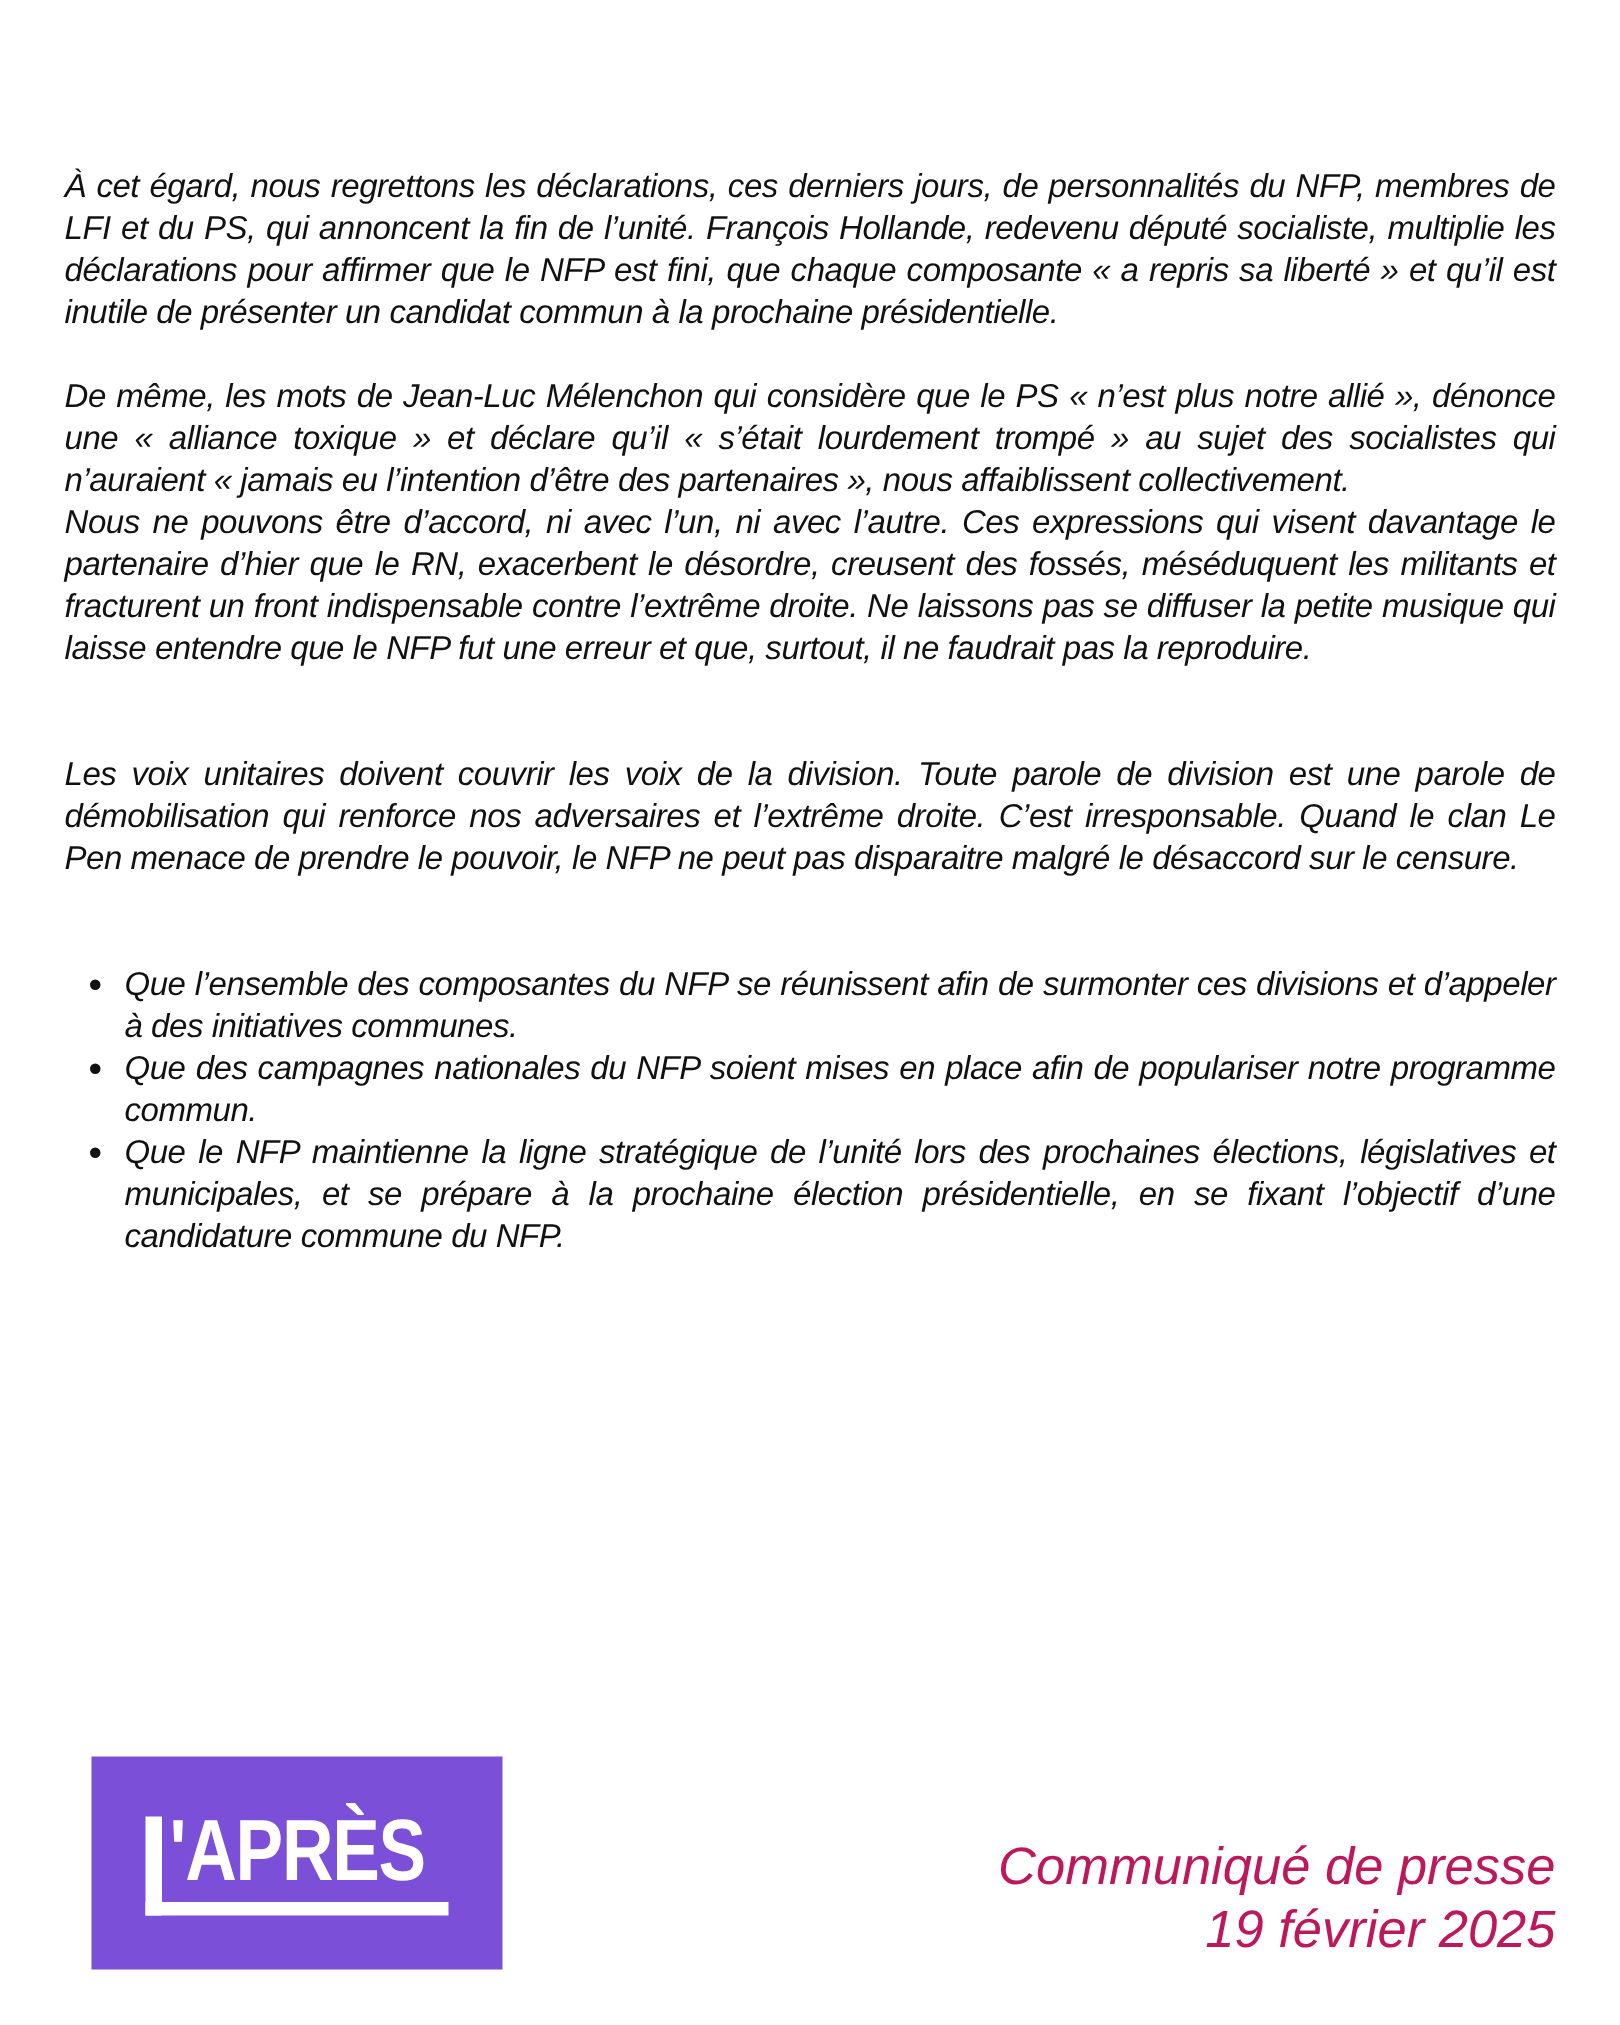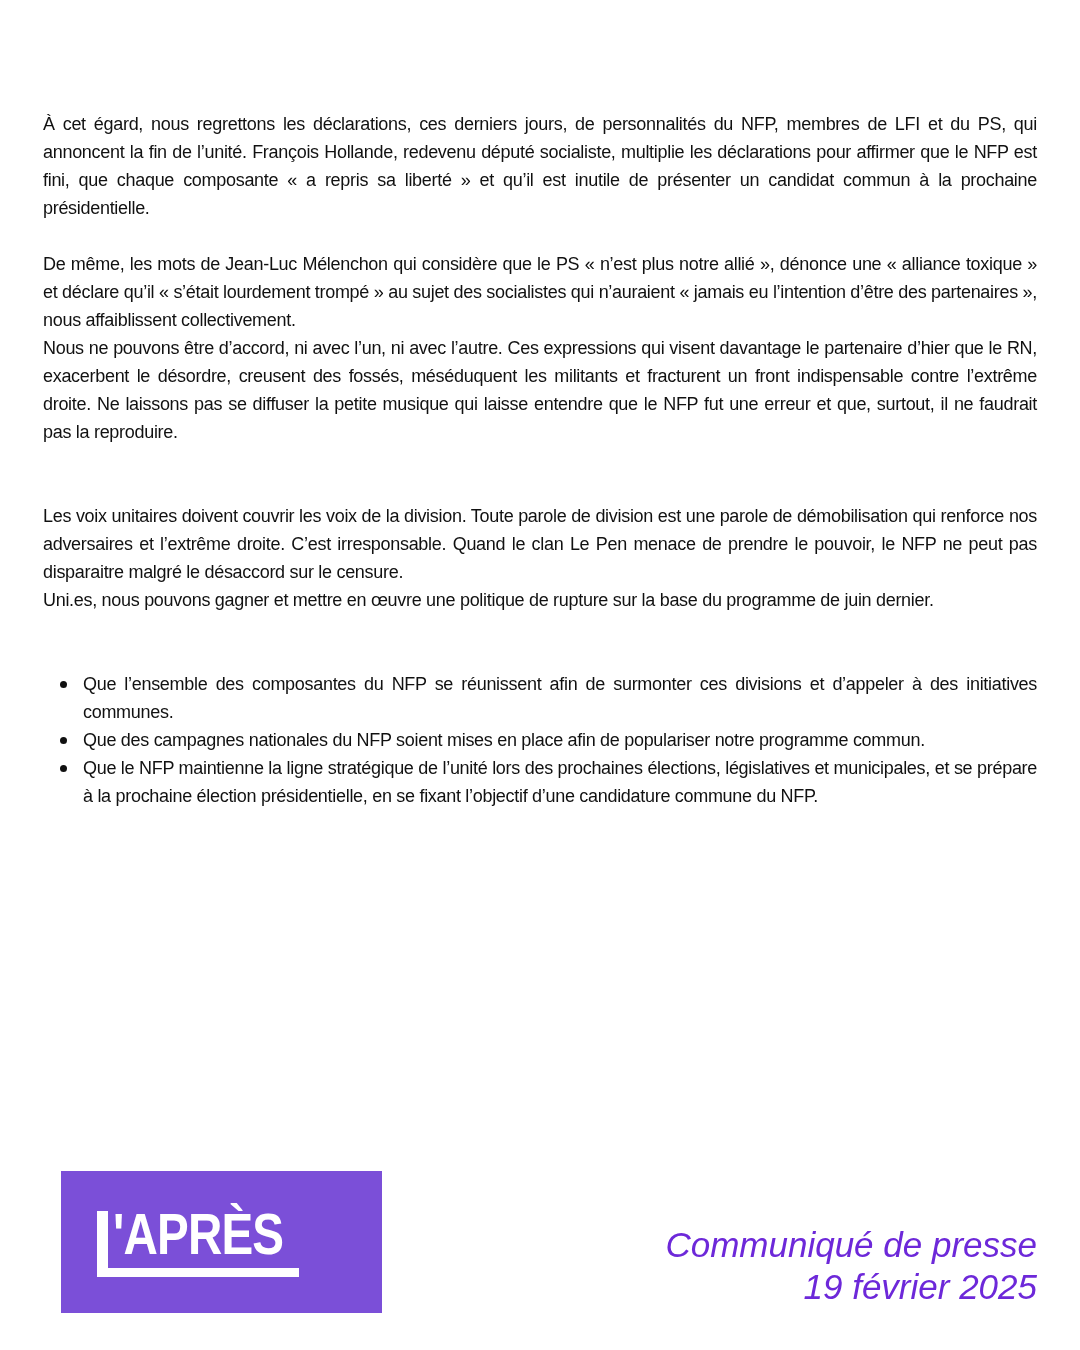--- a/index.html
+++ b/index.html
@@ -2,61 +2,60 @@
 <html><head>
   <meta charset="utf-8">
   <style>
     html, body { margin: 0; padding: 0; }
     body {
       width: 1080px; height: 1350px; background: #ffffff; position: relative; overflow: hidden;
       font-family: "Liberation Sans", sans-serif; color: #111111;
     }
     .content {
       position: absolute; left: 43px; top: 110px; width: 994px;
-      font-size: 18px; line-height: 28px; letter-spacing: -0.3px;
+      font-size: 22px; line-height: 28px; letter-spacing: -0.3px; font-style: italic;
     }
     .content p { margin: 0; text-align: justify; }
     .gap1 { height: 28px; }
     .gap2 { height: 56px; }
     .bold { font-weight: bold; }
     ul.demands { margin: 0; padding: 0 0 0 40px; list-style: none; }
     ul.demands li { position: relative; text-align: justify; }
     ul.demands li .bullet {
       position: absolute; left: -23px; top: 11px; width: 7px; height: 7px; border-radius: 50%; background: #111;
     }
     .logo {
-      position: absolute; left: 61px; top: 1171px; width: 321px; height: 142px; background: #7b4fd8;
+      position: absolute; left: 61px; top: 1171px; width: 232px; height: 142px; background: #7b4fd8; padding-left: 42px;
     }
     .logo .lettering {
       position: absolute; left: 36px; top: 34px; color: #ffffff;
       font-family: "Liberation Sans", sans-serif; font-weight: bold;
       font-size: 58px; line-height: 58px; letter-spacing: -1px; transform: scaleX(0.82); transform-origin: left top;
     }
     .logo .underline {
       position: absolute; left: 36px; top: 97px; width: 202px; height: 9px; background: #ffffff;
     }
     .logo .l-bar {
       position: absolute; left: 36px; top: 40px; width: 11px; height: 66px; background: #ffffff;
     }
     .footer-text {
       position: absolute; right: 43px; top: 1224px; text-align: right;
-      font-style: italic; font-size: 35px; line-height: 42px; color: #6d28d9;
+      font-style: italic; font-size: 35px; line-height: 42px; color: #be185d;
     }
   </style>
 </head>
 <body>
 
 <div class="content">
   <p>À cet égard, nous regrettons les déclarations, ces derniers jours, de personnalités du NFP, membres de LFI et du PS, qui annoncent la fin de l’unité. François Hollande, redevenu député socialiste, multiplie les déclarations pour affirmer que le NFP est fini, que chaque composante « a repris sa liberté » et qu’il est inutile de présenter un candidat commun à la prochaine présidentielle.</p>
   <div class="gap1"></div>
   <p>De même, les mots de Jean-Luc Mélenchon qui considère que le PS « n’est plus notre allié », dénonce une « alliance toxique » et déclare qu’il « s’était lourdement trompé » au sujet des socialistes qui n’auraient « jamais eu l’intention d’être des partenaires », nous affaiblissent collectivement.</p>
   <p>Nous ne pouvons être d’accord, ni avec l’un, ni avec l’autre. Ces expressions qui visent davantage le partenaire d’hier que le RN, exacerbent le désordre, creusent des fossés, méséduquent les militants et fracturent un front indispensable contre l’extrême droite. Ne laissons pas se diffuser la petite musique qui laisse entendre que le NFP fut une erreur et que, surtout, il ne faudrait pas la reproduire.</p>
   <div class="gap2"></div>
   <p>Les voix unitaires doivent couvrir les voix de la division. Toute parole de division est une parole de démobilisation qui renforce nos adversaires et l’extrême droite. C’est irresponsable. Quand le clan Le Pen menace de prendre le pouvoir, le NFP ne peut pas disparaitre malgré le désaccord sur le censure.</p>
-  <p>Uni.es, nous pouvons gagner et mettre en œuvre une politique de rupture sur la base du programme de juin dernier.</p>
   <div class="gap1"></div>
   <div class="gap1"></div>
   <ul class="demands">
     <li><span class="bullet"></span><span>Que l’ensemble des composantes du NFP se réunissent afin de surmonter ces divisions et d’appeler à des initiatives communes.</span></li>
     <li><span class="bullet"></span><span>Que des campagnes nationales du NFP soient mises en place afin de populariser notre programme commun.</span></li>
     <li><span class="bullet"></span><span>Que le NFP maintienne la ligne stratégique de l’unité lors des prochaines élections, législatives et municipales, et se prépare à la prochaine élection présidentielle, en se fixant l’objectif d’une candidature commune du NFP.</span></li>
   </ul>
 </div>
 
 <div class="logo">

